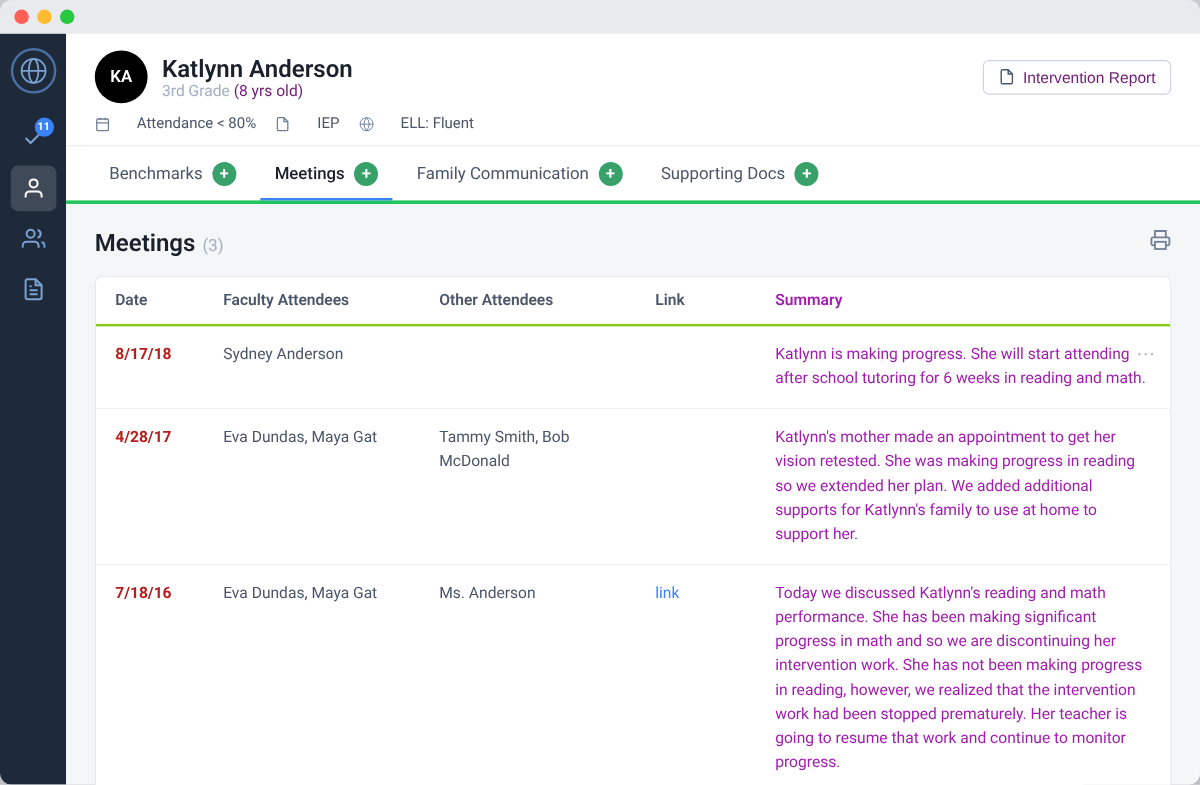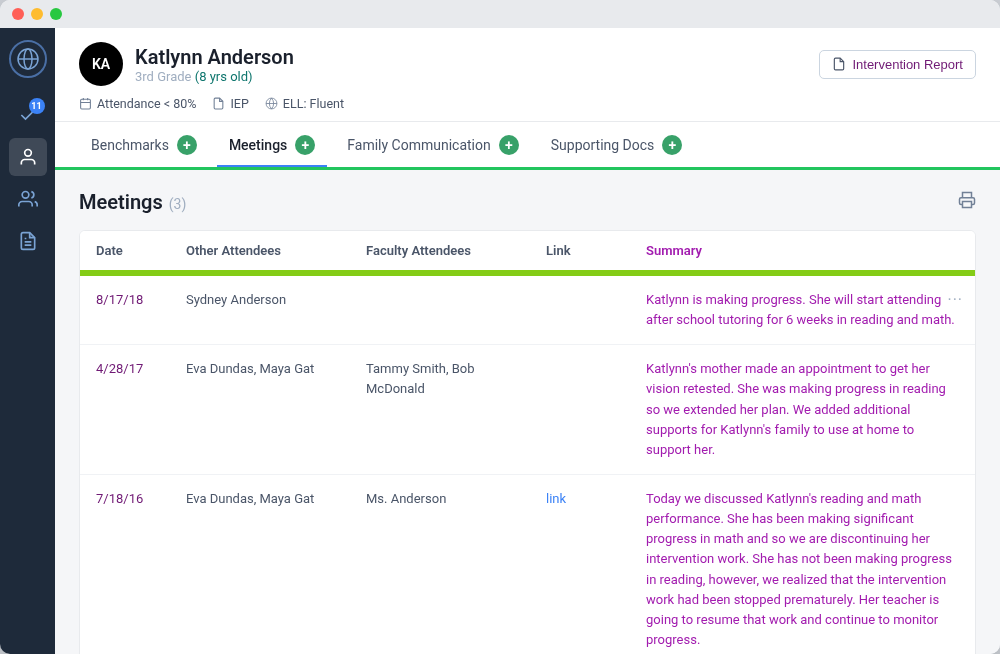--- a/index.html
+++ b/index.html
@@ -143,21 +143,21 @@
     .tags-row {
       display: flex;
       align-items: center;
       gap: 16px;
       font-size: 12.5px;
       color: #4a5568;
     }
     .tag {
       display: flex;
       align-items: center;
-      gap: 5px;
+      gap: 22px;
     }
     .tabs-bar {
       background: white;
       border-bottom: 3px solid #22c55e;
       padding: 0 24px;
       display: flex;
       align-items: center;
       gap: 8px;
       height: 48px;
       flex-shrink: 0;
@@ -227,21 +227,21 @@
       background: white;
       border-radius: 6px;
       border: 1px solid #e8eaed;
       overflow: hidden;
       width: 100%;
     }
     .table-header {
       display: grid;
       grid-template-columns: 90px 180px 180px 100px 1fr;
       background: white;
-      border-bottom: 6px solid #84cc16;
+      border-bottom: 2px solid #84cc16;
       padding: 0;
     }
     .th {
       padding: 12px 16px;
       font-size: 13px;
       font-weight: 600;
       color: #4a5568;
     }
     .th.summary-col { color: #a21caf; }
     .table-row {
@@ -251,21 +251,21 @@
       align-items: start;
       position: relative;
     }
     .table-row:last-child { border-bottom: none; }
     .td {
       padding: 14px 16px;
       font-size: 13px;
       color: #4a5568;
       line-height: 1.5;
     }
-    .td.date { color: #701a75; font-weight: 400; }
+    .td.date { color: #b91c1c; font-weight: 700; }
     .td.link-col a { color: #3b82f6; text-decoration: none; }
     .td.summary-col { color: #a21caf; font-size: 13px; line-height: 1.55; }
     .row-actions {
       position: absolute;
       right: 12px;
       top: 14px;
       color: #a0aec0;
       cursor: pointer;
       font-size: 16px;
       letter-spacing: 1px;
@@ -321,21 +321,21 @@
     </div>
     <div class="main-content">
       <div class="top-header">
         <div class="header-row1">
           <div class="student-info">
             <div class="avatar">KA</div>
             <div class="student-name-block">
               <div class="student-name">Katlynn Anderson</div>
               <div class="student-grade">
                 <span>3rd Grade</span>
-                <span style="color:#0f766e;margin-top:25px;">(8 yrs old)</span>
+                <span style="color:#701a75;margin-top:25px;">(8 yrs old)</span>
               </div>
             </div>
           </div>
           <button class="intervention-report-btn">
             <svg width="14" height="14" viewBox="0 0 24 24" fill="none" stroke="#4a5568" stroke-width="2">
               <path d="M14 2H6a2 2 0 0 0-2 2v16a2 2 0 0 0 2 2h12a2 2 0 0 0 2-2V8z"></path>
               <polyline points="14 2 14 8 20 8"></polyline>
             </svg>
             <span>Intervention Report</span>
           </button>
@@ -395,22 +395,22 @@
             <svg width="18" height="18" viewBox="0 0 24 24" fill="none" stroke="#718096" stroke-width="2">
               <polyline points="6 9 6 2 18 2 18 9"></polyline>
               <path d="M6 18H4a2 2 0 0 1-2-2v-5a2 2 0 0 1 2-2h16a2 2 0 0 1 2 2v5a2 2 0 0 1-2 2h-2"></path>
               <rect x="6" y="14" width="12" height="8"></rect>
             </svg>
           </div>
         </div>
         <div class="meetings-table">
           <div class="table-header">
             <div class="th">Date</div>
+            <div class="th">Faculty Attendees</div>
             <div class="th">Other Attendees</div>
-            <div class="th">Faculty Attendees</div>
             <div class="th">Link</div>
             <div class="th summary-col">Summary</div>
           </div>
           <div class="table-row">
             <div class="td date">8/17/18</div>
             <div class="td">Sydney Anderson</div>
             <div class="td"></div>
             <div class="td link-col"></div>
             <div class="td summary-col">Katlynn is making progress. She will start attending after school tutoring for 6 weeks in reading and math.</div>
             <div class="row-actions">···</div>

